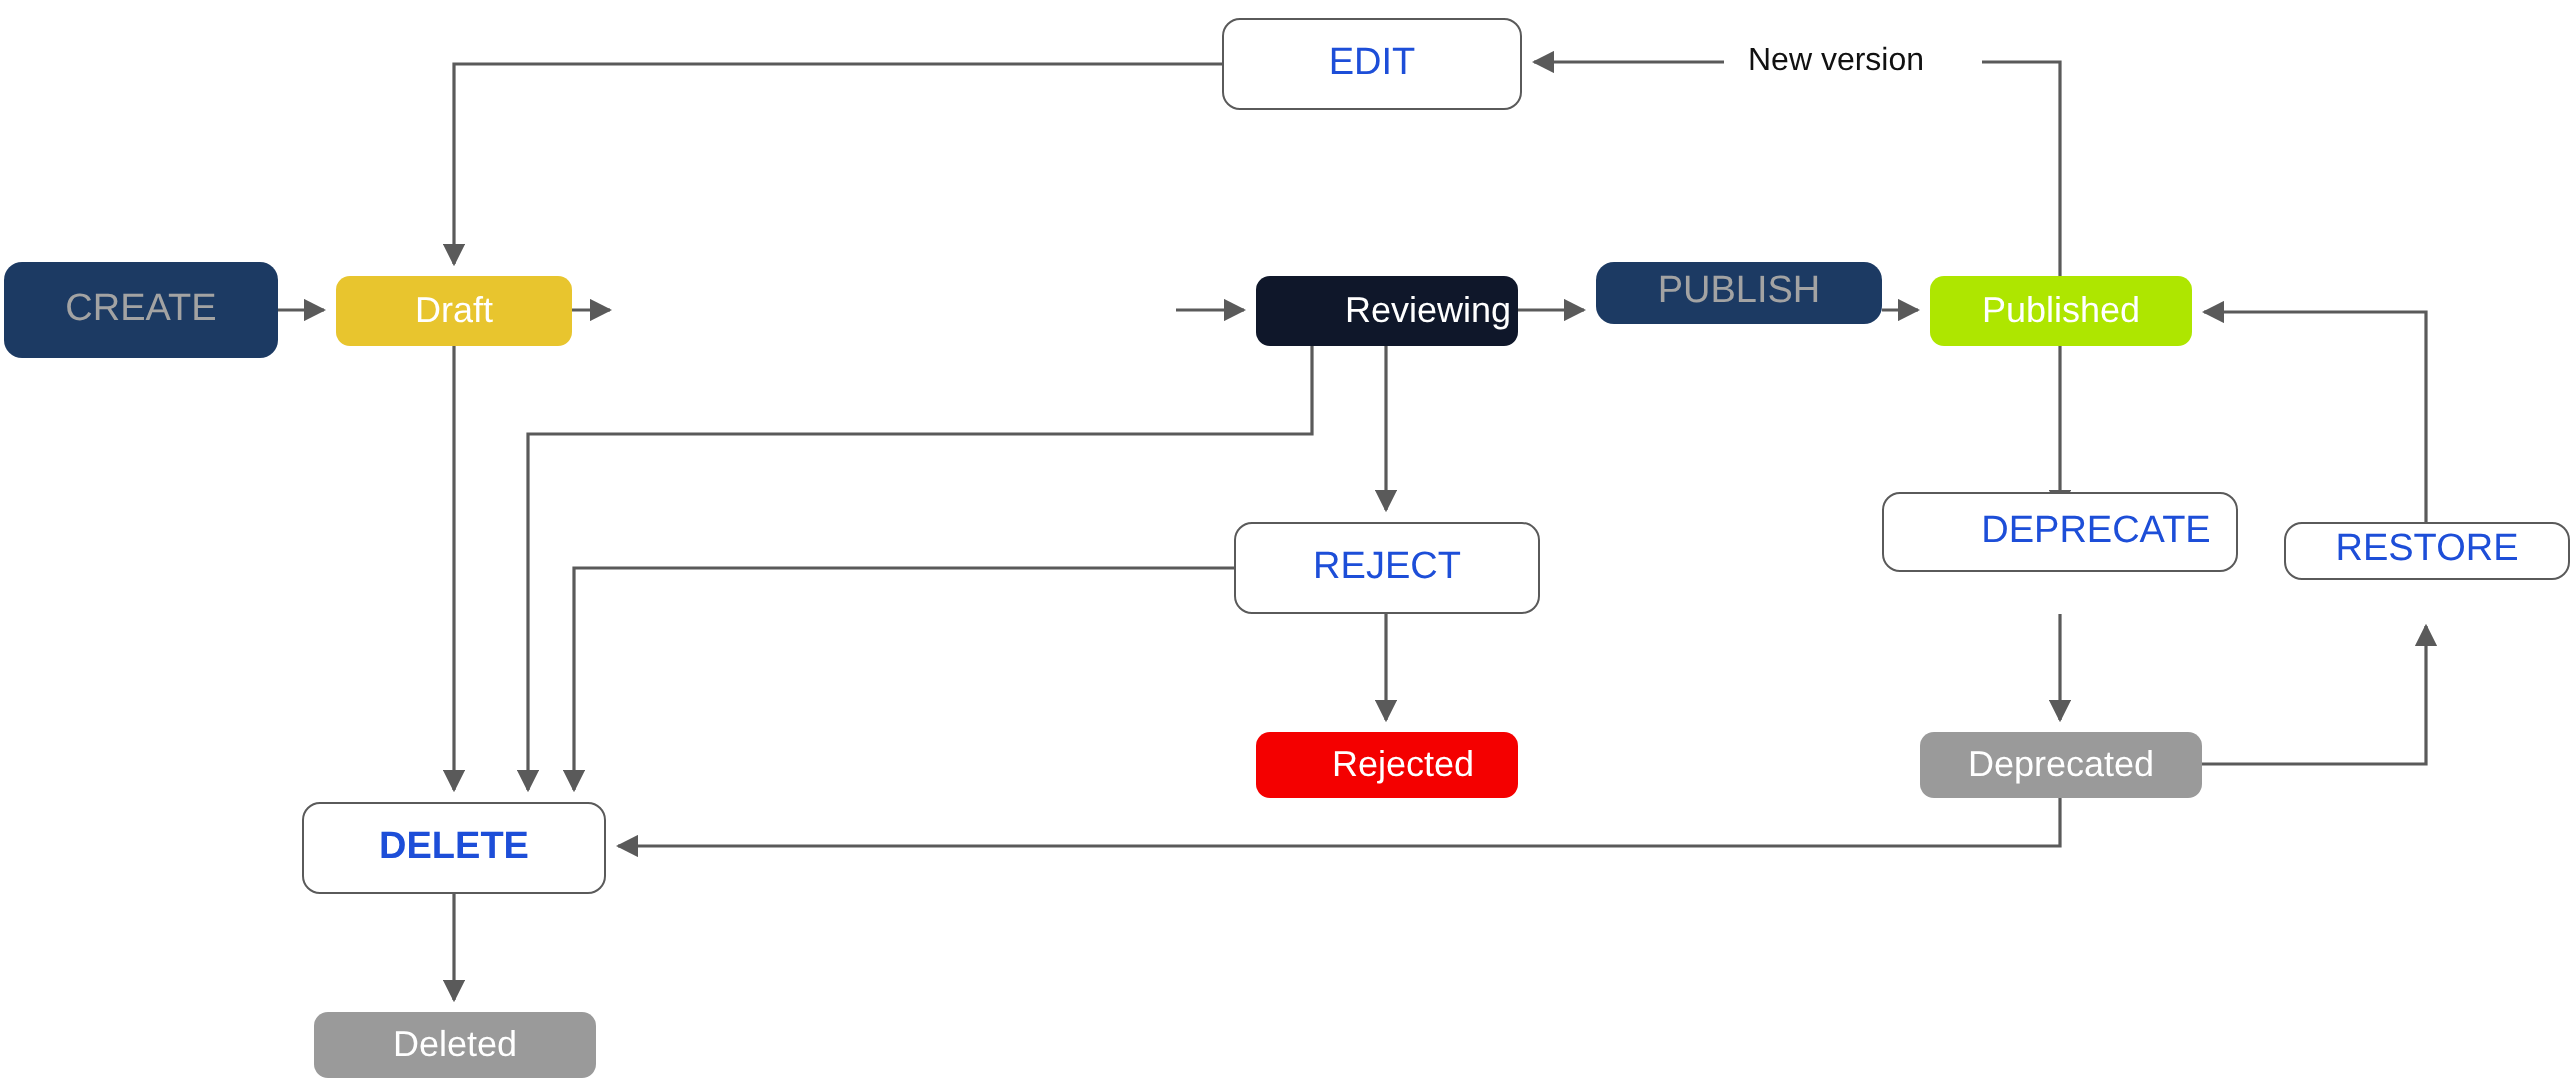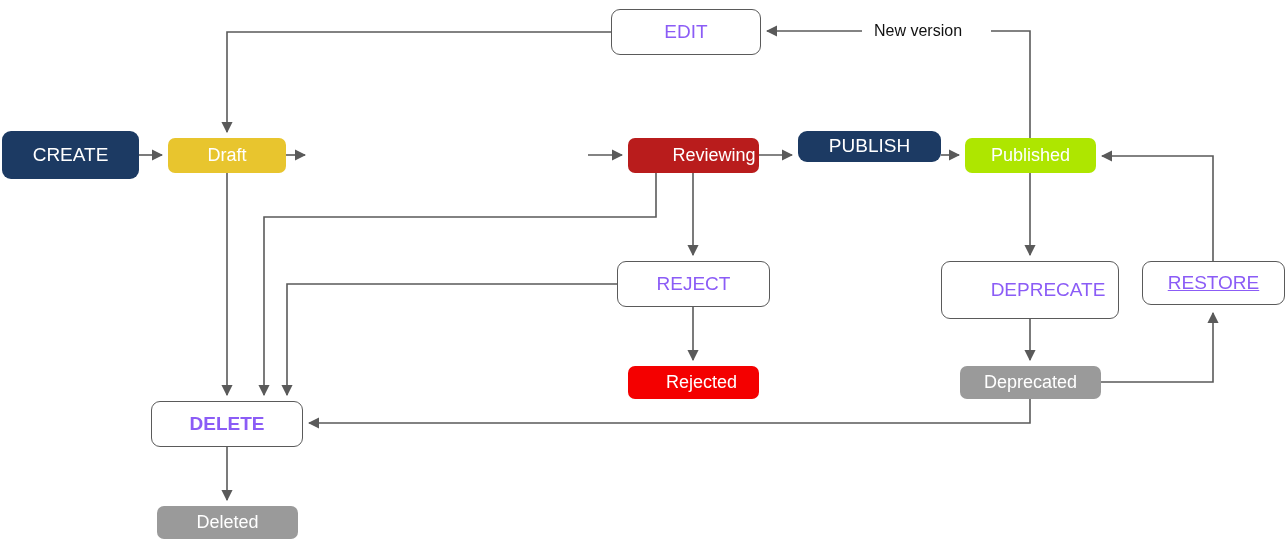--- a/index.html
+++ b/index.html
@@ -34,39 +34,39 @@
     text-align: center;
     line-height: 1.1;
     white-space: nowrap;
     z-index: 2;
   }
   
   .action {
     background: #ffffff;
     border: 1.4px solid #5a5a5a;
     border-radius: 9px;
-    color: #8b5cf6;
+    color: #1d4ed8;
     font-size: 19px;
     justify-content: center;
   }
   
   .cmd {
     background: #1c3a63;
     border-radius: 9px;
-    color: #ffffff;
+    color: #a3a3a3;
     font-size: 19px;
   }
   
   .state {
     border-radius: 7px;
     color: #ffffff;
     font-size: 18px;
   }
   .state-draft     { background: #e8c52e; }
-  .state-reviewing { background: #b91c1c; padding-left: 41px; }
+  .state-reviewing { background: #0f172a; padding-left: 41px; }
   .state-published { background: #aee600; }
   .state-rejected  { background: #f40000; padding-left: 16px; }
   .state-grey      { background: #9a9a9a; }
   .edge-label {
     position: absolute;
     font-size: 16px;
     color: #111111;
     white-space: nowrap;
     z-index: 2;
   }
@@ -149,25 +149,25 @@
   </div>
 
   <div class="node action" style="left:617px; top:261px; width:153px; height:46px;">
     <span>REJECT</span>
   </div>
 
   <div class="node state state-rejected" style="left:628px; top:366px; width:131px; height:33px;">
     <span>Rejected</span>
   </div>
 
-  <div class="node action" style="left:941px; top:261px; width:178px; height:58px;padding-left:36px;">
+  <div class="node action" style="left:941px; top:246px; width:178px; height:40px;padding-left:36px;">
     <span>DEPRECATE</span>
   </div>
 
-  <div class="node action" style="left:1142px; top:261px; width:143px; height:44px;text-decoration:underline;">
+  <div class="node action" style="left:1142px; top:261px; width:143px; height:29px;">
     <span>RESTORE</span>
   </div>
 
   <div class="node state state-grey" style="left:960px; top:366px; width:141px; height:33px;">
     <span>Deprecated</span>
   </div>
 
   <div class="node action" style="left:151px; top:401px; width:152px; height:46px;font-weight:bold;">
     <span>DELETE</span>
   </div>

